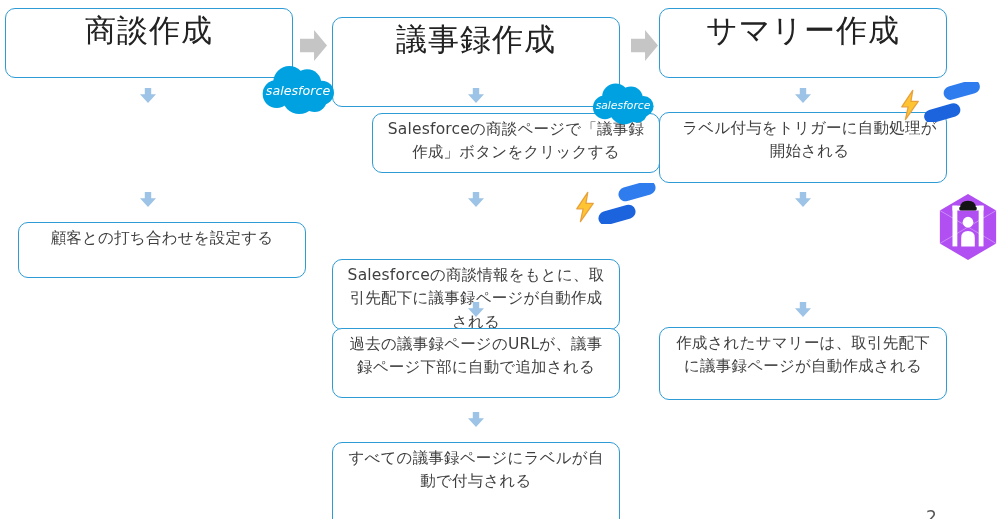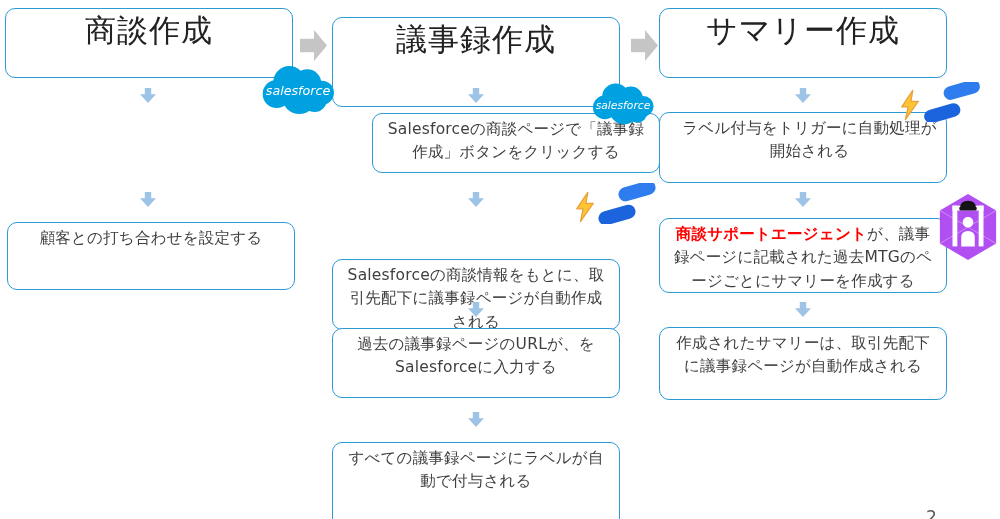--- a/index.html
+++ b/index.html
@@ -37,59 +37,56 @@
 </head>
 <body>
 
 <div class="canvas">
 
   <div class="fbox header" style="left:5px;top:8px;width:288px;height:70px;">
     <div class="box-text">商談作成</div>
   </div>
   <div class="down-arrow" style="left:140px;top:88px;"></div>
   <div class="down-arrow" style="left:140px;top:192px;"></div>
-  <div class="fbox" style="left:7px;top:222px;width:288px;height:68px;">
+  <div class="fbox" style="left:18px;top:222px;width:288px;height:56px;">
     <div class="box-text"><span>顧客との打ち合わせを設定する</span></div>
   </div>
 
   <div class="right-arrow" style="left:300px;top:30px;"></div>
 
   <div class="fbox header" style="left:332px;top:17px;width:288px;height:90px;">
     <div class="box-text">議事録作成</div>
   </div>
   <div class="down-arrow" style="left:468px;top:88px;"></div>
   <div class="fbox" style="left:332px;top:113px;width:288px;height:60px;margin-left:40px;">
     <div class="box-text"><span>Salesforceの商談ページで「議事録作成」ボタンをクリックする</span></div>
   </div>
   <div class="down-arrow" style="left:468px;top:192px;"></div>
   <div class="fbox" style="left:332px;top:222px;width:288px;height:71px;margin-top:37px;">
     <div class="box-text"><span>Salesforceの商談情報をもとに、取引先配下に議事録ページが自動作成される</span></div>
   </div>
   <div class="down-arrow" style="left:468px;top:302px;"></div>
   <div class="fbox" style="left:332px;top:328px;width:288px;height:70px;">
-    <div class="box-text"><span>過去の議事録ページのURLが、をSalesforceに入力する</span></div>
+    <div class="box-text"><span>過去の議事録ページのURLが、議事録ページ下部に自動で追加される</span></div>
   </div>
   <div class="down-arrow" style="left:468px;top:412px;"></div>
   <div class="fbox" style="left:332px;top:442px;width:288px;height:88px;">
     <div class="box-text"><span>すべての議事録ページにラベルが自動で付与される</span></div>
   </div>
 
   <div class="right-arrow" style="left:631px;top:30px;"></div>
 
   <div class="fbox header" style="left:659px;top:8px;width:288px;height:70px;">
     <div class="box-text">サマリー作成</div>
   </div>
   <div class="down-arrow" style="left:795px;top:88px;"></div>
   <div class="fbox" style="left:659px;top:112px;width:288px;height:71px;padding-left:22px;">
     <div class="box-text"><span>ラベル付与をトリガーに自動処理が開始される</span></div>
   </div>
   <div class="down-arrow" style="left:795px;top:192px;"></div>
-  <div class="fbox" style="left:659px;top:218px;width:288px;height:75px;">
-    <div class="box-text"><span class="hl">商談サポートエージェント</span><span>が、議事録ページに記載された過去MTGのページごとにサマリーを作成する</span></div>
-  </div>
   <div class="down-arrow" style="left:795px;top:302px;"></div>
   <div class="fbox" style="left:659px;top:327px;width:288px;height:73px;">
     <div class="box-text"><span>作成されたサマリーは、取引先配下に議事録ページが自動作成される</span></div>
   </div>
 
   <svg class="icon" style="left:258px;top:63px;" width="80" height="54" viewBox="0 0 120 80">
     <g fill="#00a1e0">
       <circle cx="28" cy="46" r="21"></circle>
       <circle cx="47" cy="28" r="24"></circle>
       <circle cx="74" cy="30" r="21"></circle>

